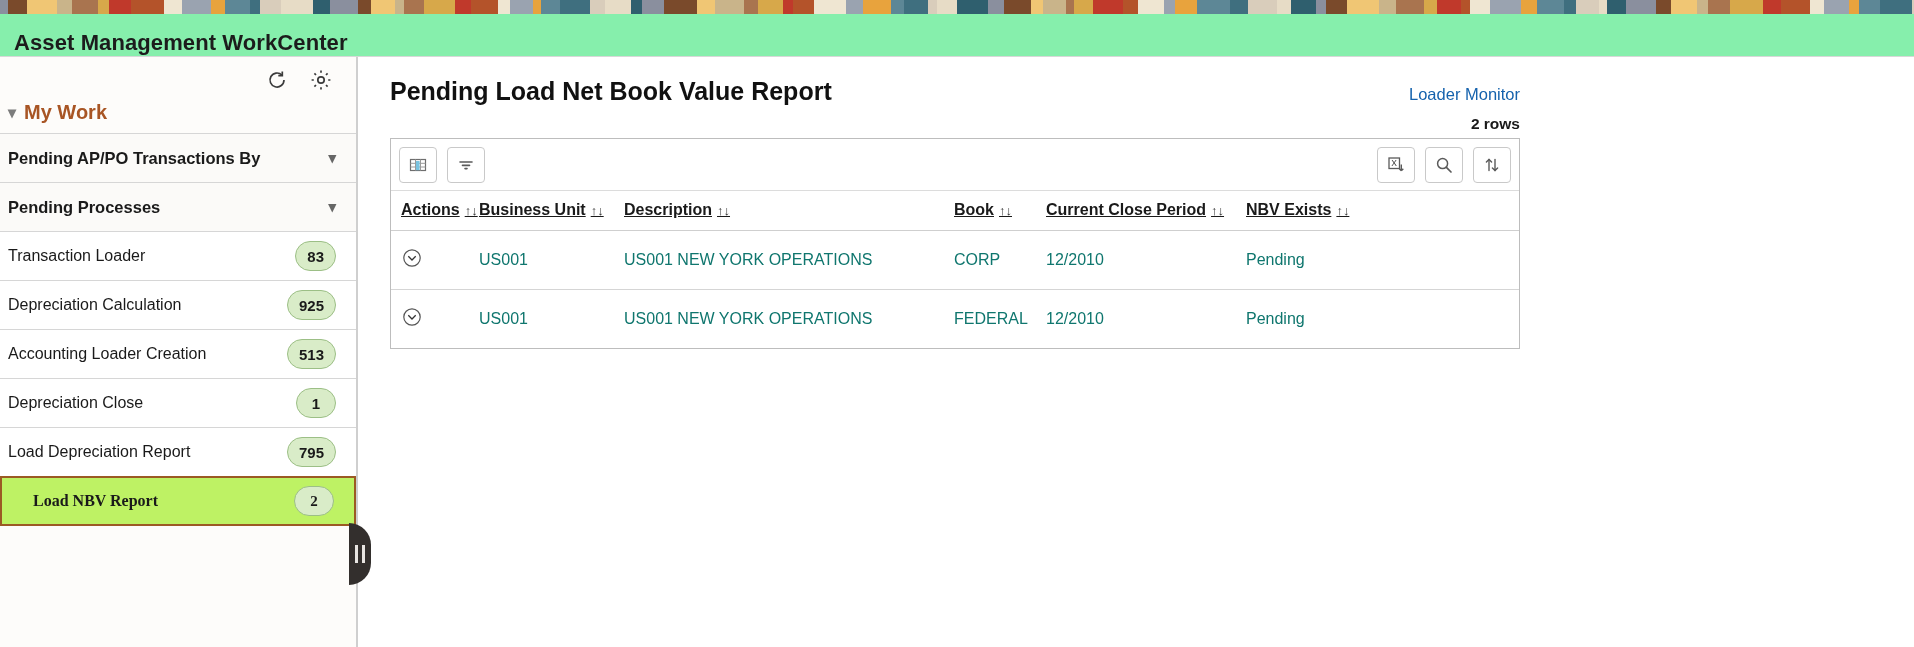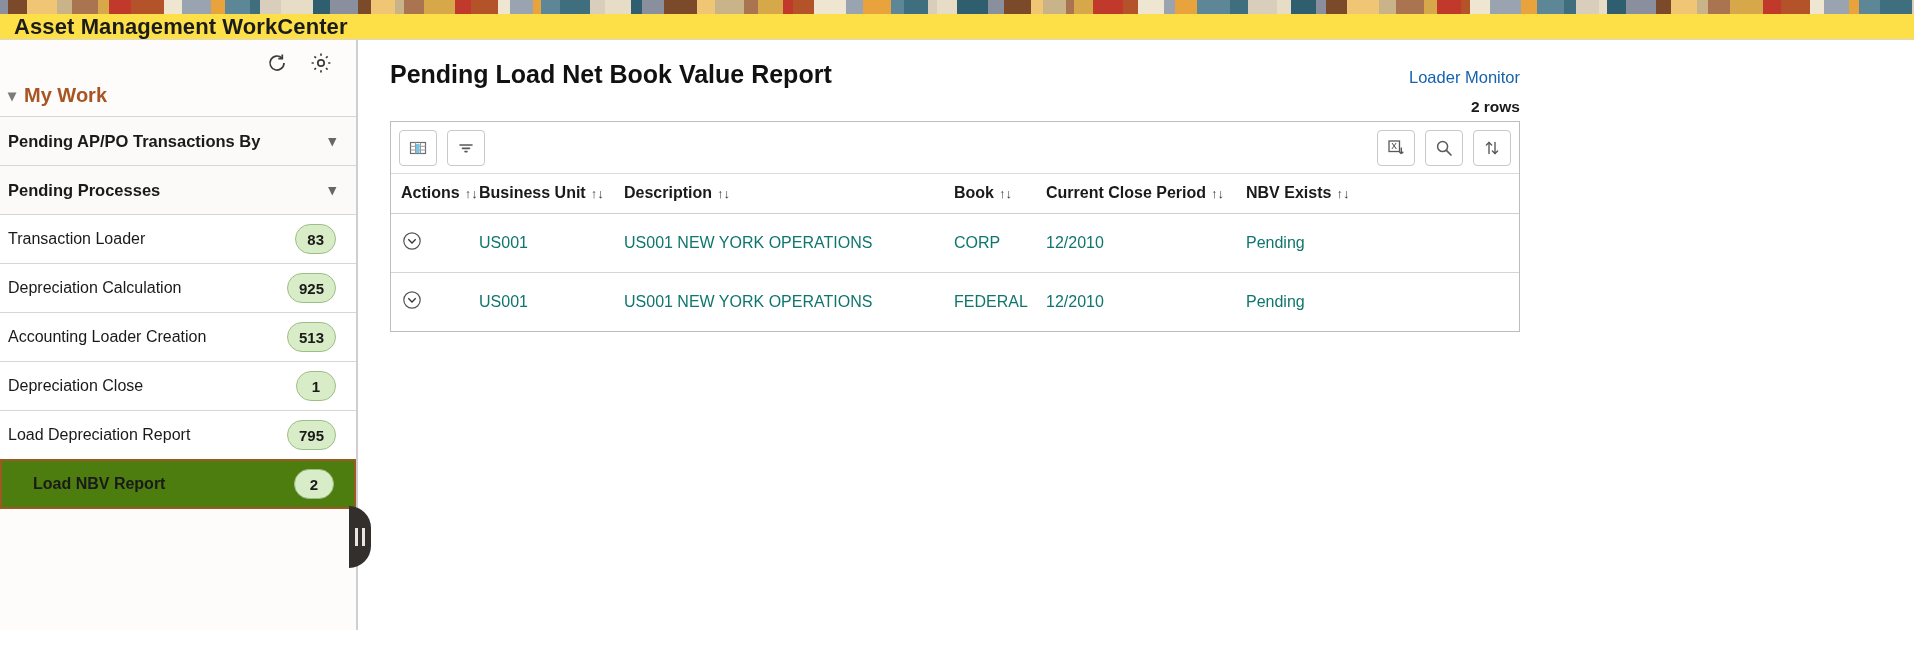--- a/index.html
+++ b/index.html
@@ -18,25 +18,25 @@
     position: relative;
     height: 14px;
     width: 100%;
     overflow: hidden;
     background: #d9cdbb;
   }
   #banner .stripe { position: absolute; top: -2px; height: 20px; }
 
   
   #titlebar {
-    height: 26px;
-    background: #fde047;
+    height: 43px;
+    background: #86efac;
     border-bottom: 1px solid #d8d8d8;
     display: flex;
-    align-items: center;
+    align-items: flex-end;
     padding-left: 14px;
   }
   #titlebar .apptitle {
     font-size: 22px;
     font-weight: bold;
     color: #1c1c1c;
     letter-spacing: 0.1px;
   }
 
   
@@ -97,24 +97,25 @@
   }
   .nav-row.section .chev { color: #666; font-size: 15px; }
 
   .nav-row.leaf {
     background: #ffffff;
     font-size: 16px;
     color: #1a1a1a;
     justify-content: space-between;
   }
   .nav-row.leaf.active {
-    background: #4d7c0f;
+    background: #bef264;
     border: 2px solid #9b5a24;
     font-weight: bold;
     padding-left: 31px;
+    font-family: Liberation Serif, serif;
   }
   .nav-label { white-space: nowrap; }
   .badge {
     min-width: 40px;
     height: 30px;
     padding: 0 11px;
     border-radius: 16px;
     background: #d9ecc8;
     border: 1px solid #9cbf86;
     color: #1a1a1a;
@@ -205,20 +206,21 @@
 
   table { border-collapse: collapse; width: 100%; }
   thead th {
     text-align: left;
     font-size: 16px;
     font-weight: bold;
     color: #1a1a1a;
     padding: 10px 0 11px 0;
     border-bottom: 1px solid #cfcfcf;
     white-space: nowrap;
+    text-decoration: underline;
   }
   thead th .sortglyph {
     font-size: 13px;
     color: #333;
     margin-left: 5px;
     cursor: pointer;
   }
   tbody td {
     font-size: 16px;
     color: #0f766e;

